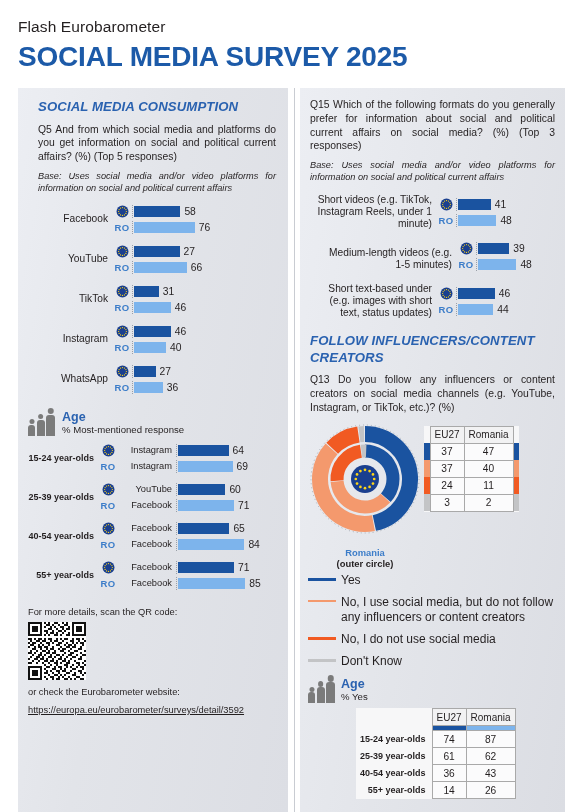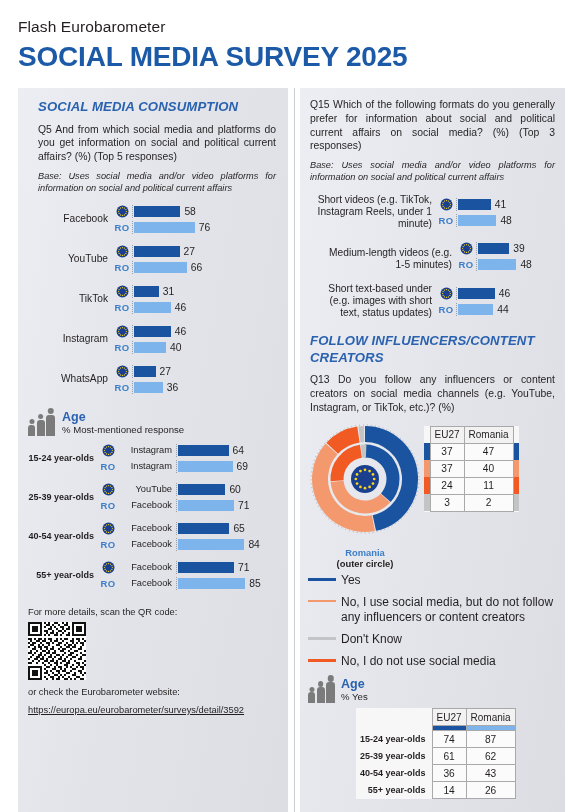--- a/index.html
+++ b/index.html
@@ -914,26 +914,26 @@
     <div id="legend" style="padding:4px 10px 0 8px;">
         <div class="lg-row">
           <span class="lg-line" style="background:#1a53a0;height:3px"></span>
           <span class="lg-txt">Yes</span>
         </div>
         <div class="lg-row">
           <span class="lg-line" style="background:#f4996d;height:2px"></span>
           <span class="lg-txt">No, I use social media, but do not follow any influencers or content creators</span>
         </div>
         <div class="lg-row">
+          <span class="lg-line" style="background:#f15a22;height:3px"></span>
+          <span class="lg-txt">No, I do not use social media</span>
+        </div>
+        <div class="lg-row">
           <span class="lg-line" style="background:#c3c4c6;height:3px"></span>
           <span class="lg-txt">Don't Know</span>
-        </div>
-        <div class="lg-row">
-          <span class="lg-line" style="background:#f15a22;height:3px"></span>
-          <span class="lg-txt">No, I do not use social media</span>
         </div>
       </div>
 
     <div style="margin:8px 0 0 8px; display:flex; align-items:flex-end; gap:6px;">
       <div class="ppl">
         <i style="width: 7px; height: 11px; position: relative;">
             <b style="display: block; position: absolute; left: 50%; transform: translateX(-50%); top: -5.46px; width: 5.04px; height: 5.04px; border-radius: 50%; background: rgb(123, 123, 123);"></b>
           </i>
         <i style="width: 8px; height: 16px; position: relative;">
             <b style="display: block; position: absolute; left: 50%; transform: translateX(-50%); top: -6.24px; width: 5.76px; height: 5.76px; border-radius: 50%; background: rgb(123, 123, 123);"></b>

